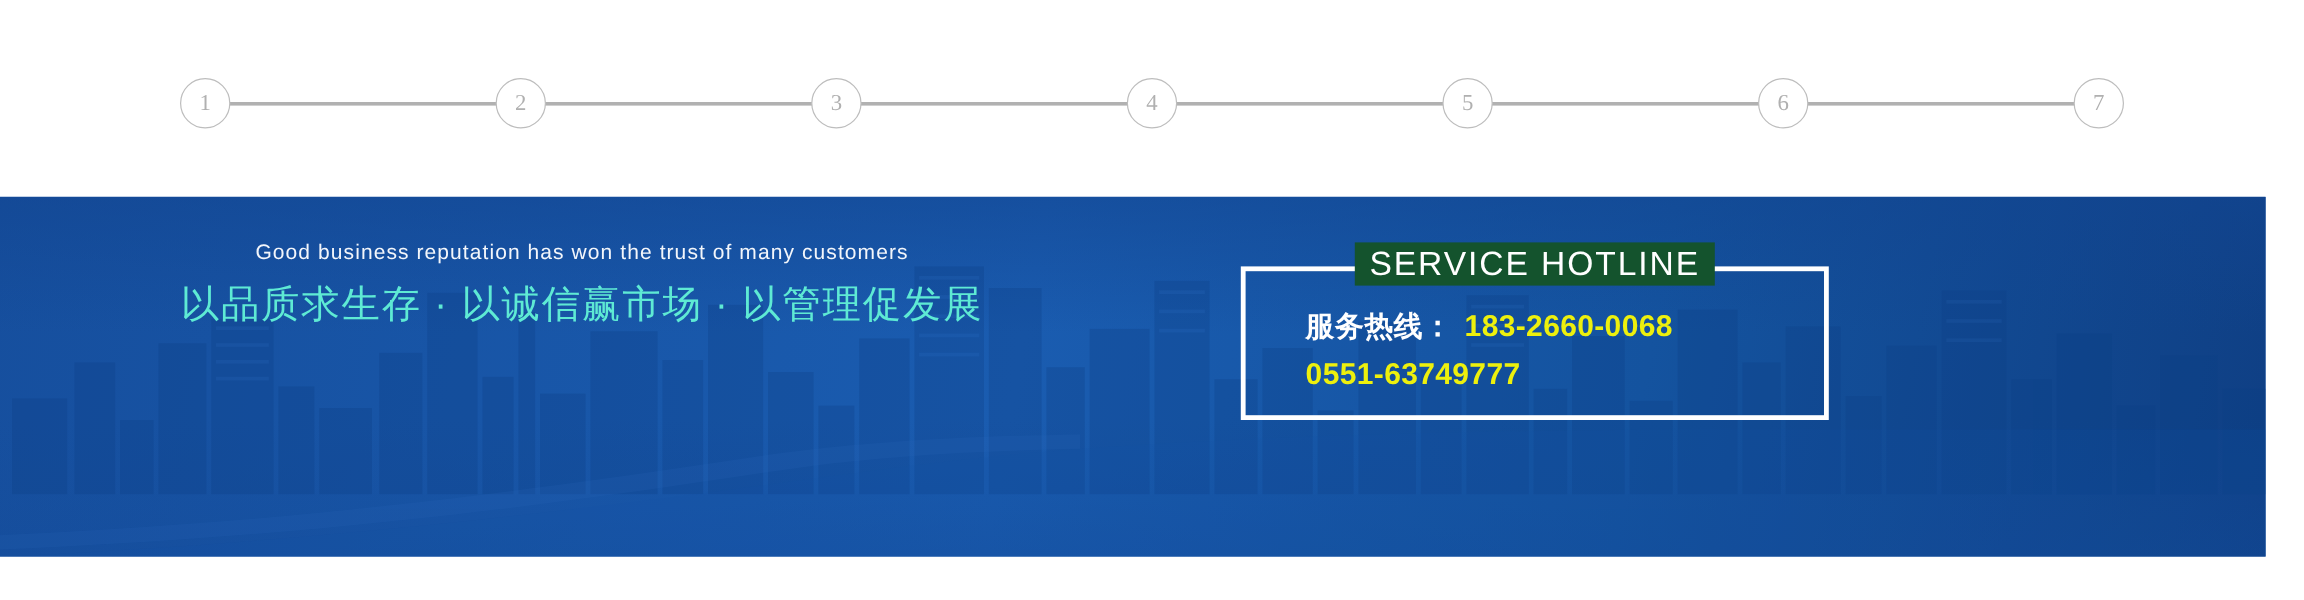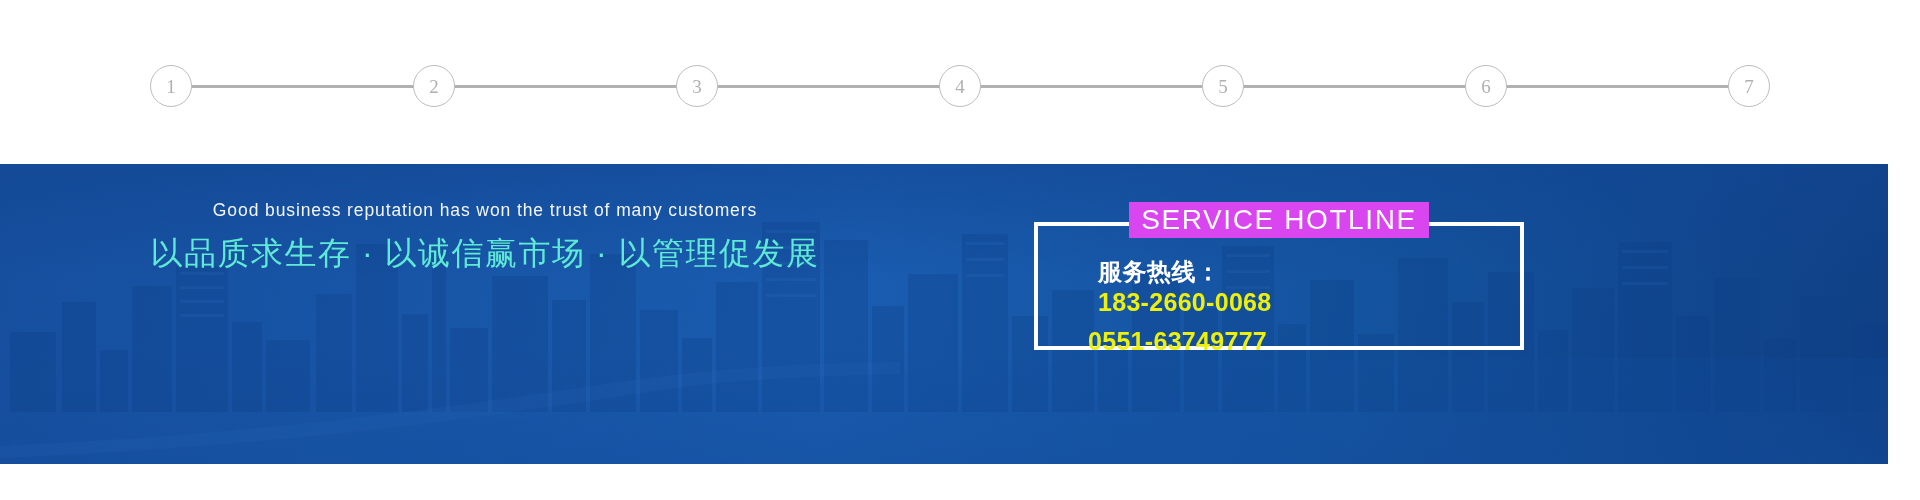--- a/index.html
+++ b/index.html
@@ -144,42 +144,41 @@
   #hotline-title-wrap {
     position: absolute;
     left: 0;
     top: -20px;
     width: 100%;
     text-align: center;
     pointer-events: none;
   }
   #hotline-title {
     display: inline-block;
-    background: #d946ef;
+    background: #14532d;
     padding: 0 12px;
     color: #ffffff;
     font-size: 28px;
     letter-spacing: 1.6px;
     line-height: 36px;
     font-weight: 400;
     white-space: nowrap;
   }
   #hotline-rows {
     position: absolute;
     left: 0;
     top: 34px;
     width: 100%;
   }
   .hotline-row {
     display: flex;
     align-items: baseline;
     justify-content: flex-start;
     padding-left: 54px;
     white-space: nowrap;
-    flex-direction: column;
   }
   #hotline-label {
     color: #ffffff;
     font-size: 24px;
     font-weight: bold;
     letter-spacing: 0.5px;
   }
   .hotline-number {
     color: #edf00d;
     font-size: 25px;

